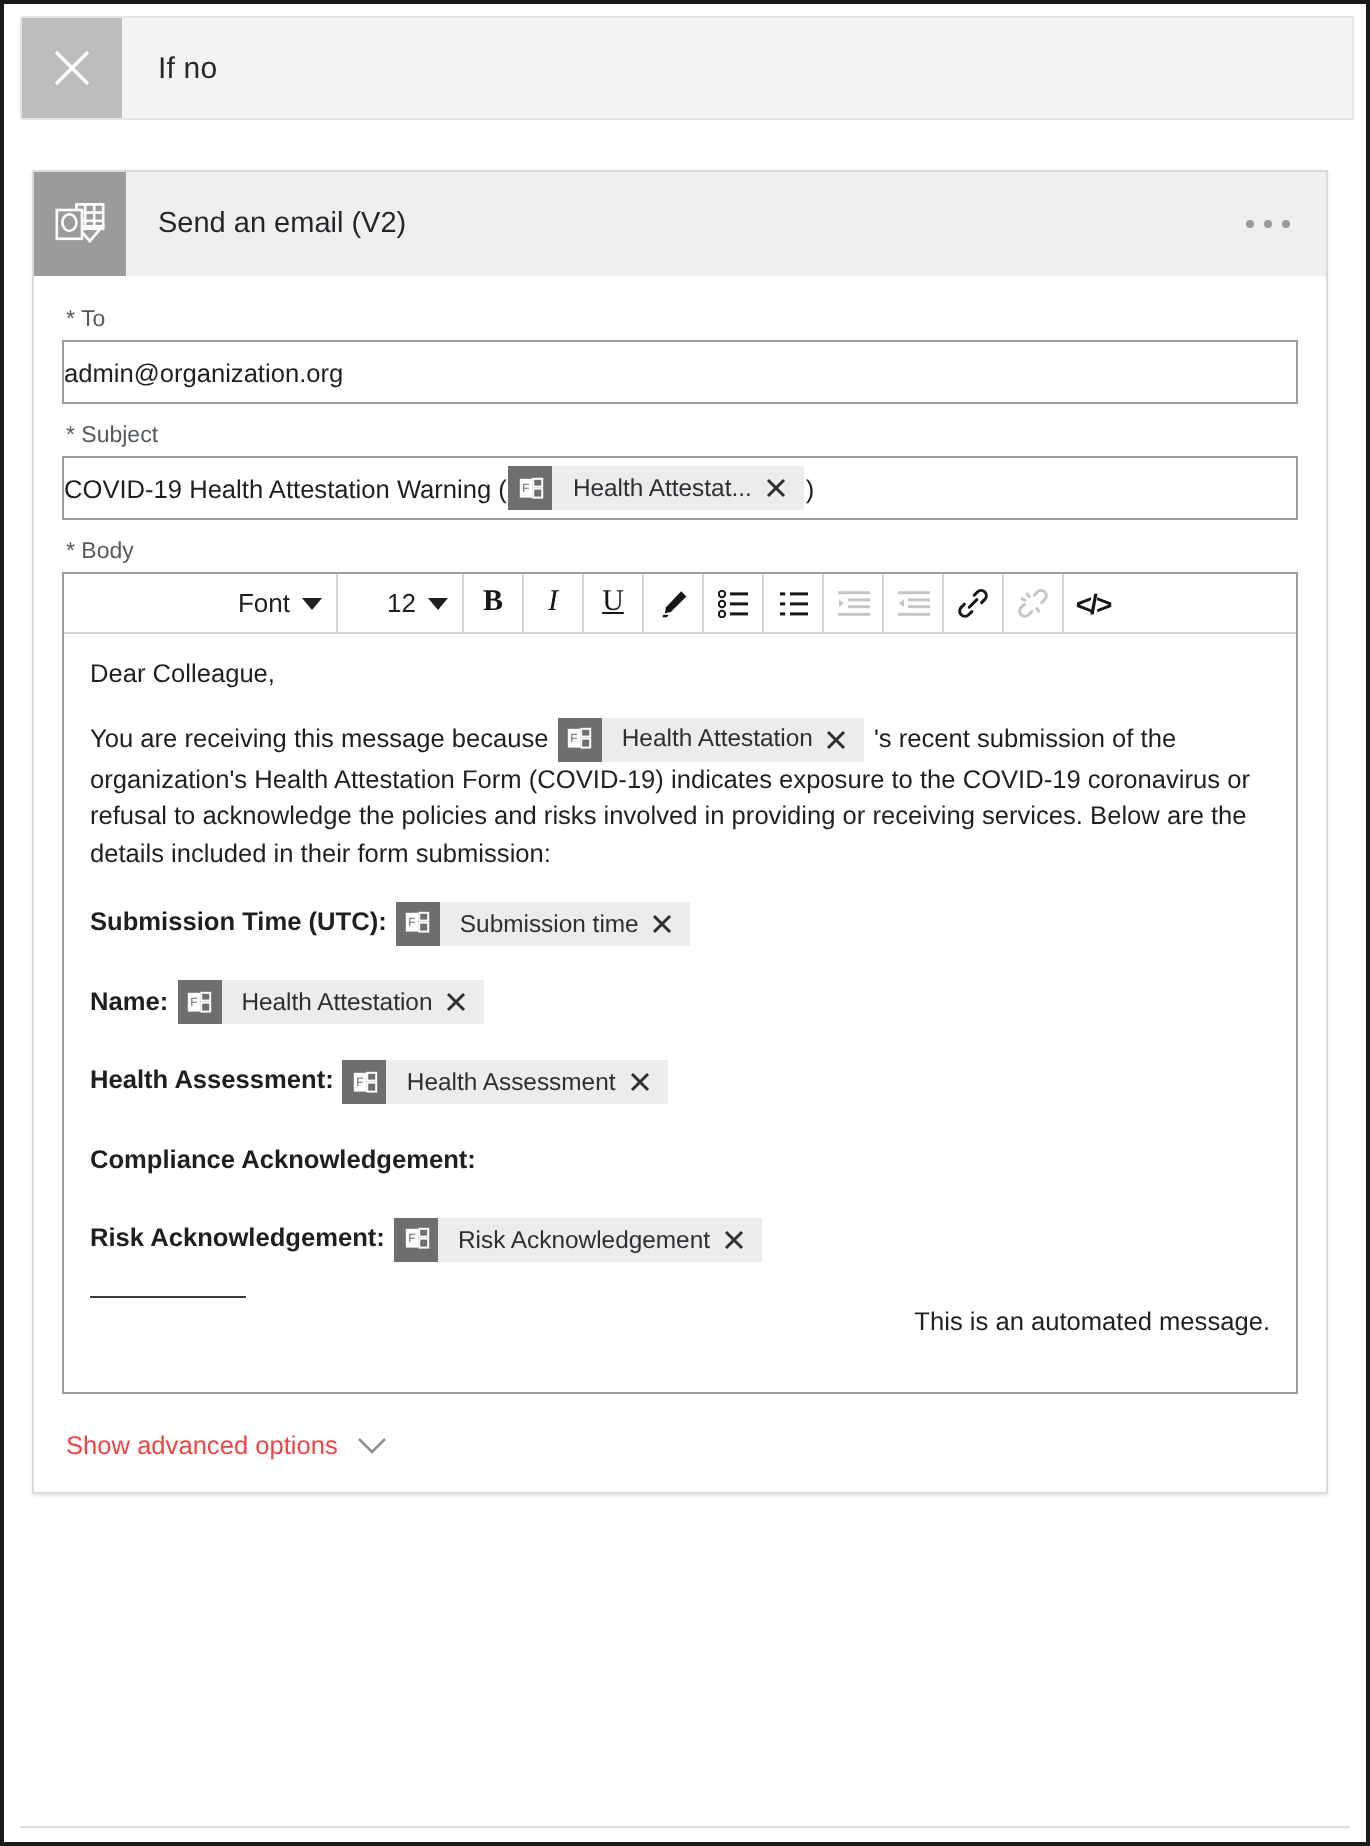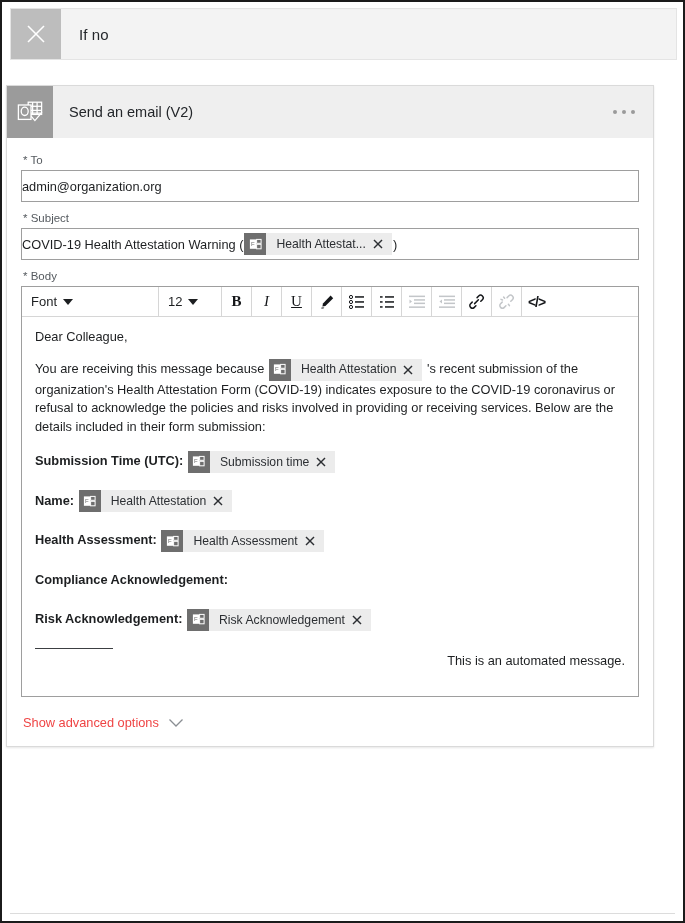--- a/index.html
+++ b/index.html
@@ -36,21 +36,21 @@
   .close-btn svg{display:block;}
   .ifno-title{
     display:flex;align-items:center;
     padding-left:18px;
     font-size:15px;color:#24272b;
     letter-spacing:.1px;
   }
 
   
   .card{
-    position:absolute;left:4px;top:83px;width:648px;
+    position:absolute;left:14px;top:83px;width:648px;
     background:#ffffff;
     border:1px solid #dadada;
     box-sizing:border-box;
     box-shadow:0 1px 2px rgba(0,0,0,.10);
   }
   .card-head{
     height:52px;
     background:#efefef;
     display:flex;align-items:stretch;
     position:relative;
@@ -124,21 +124,21 @@
     box-sizing:border-box;
     margin-bottom:12px;
   }
   .toolbar{
     height:29px;
     border-bottom:1px solid #d6d6d6;
     display:flex;align-items:stretch;
     background:#fff;
   }
   .tb-sel{
-    display:flex;align-items:center;justify-content:flex-start;
+    display:flex;align-items:center;justify-content:flex-end;
     border-right:1px solid #d6d6d6;
     padding:0 7px 0 9px;
     font-size:13px;color:#1d1f21;
     cursor:pointer;
   }
   .tb-sel.font{width:120px;}
   .tb-sel.size{width:46px;}
   .caret{
     width:0;height:0;border-left:5px solid transparent;border-right:5px solid transparent;
     border-top:6px solid #1d1f21;margin-left:6px;

